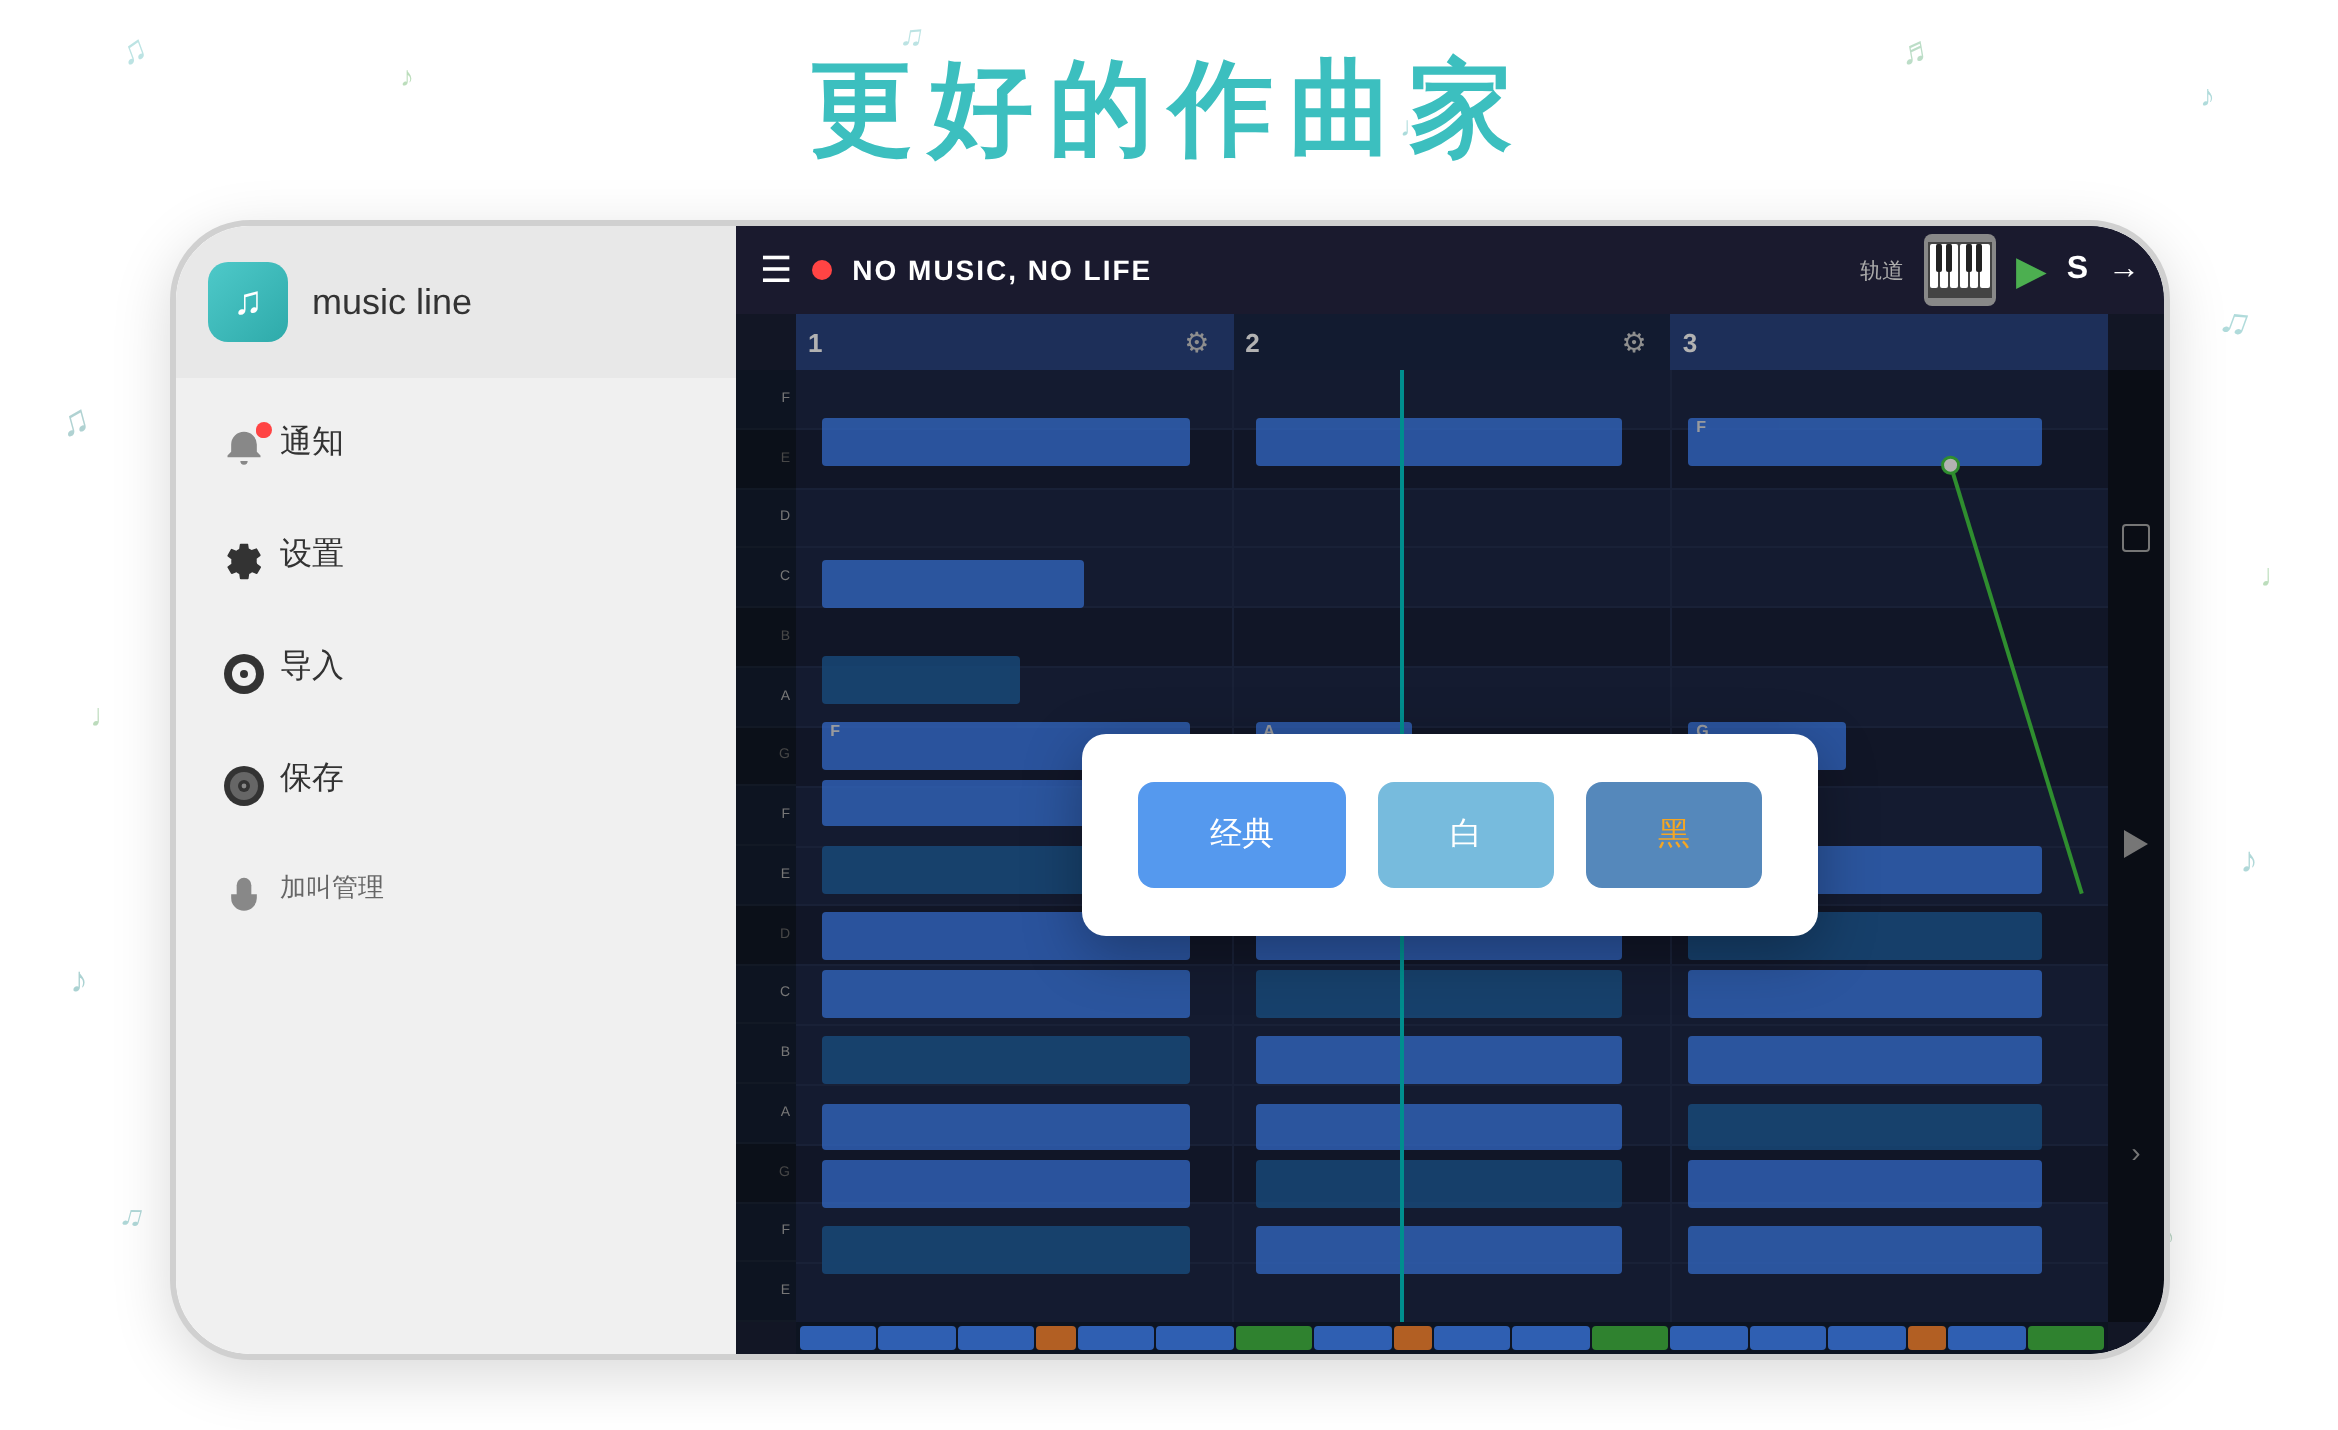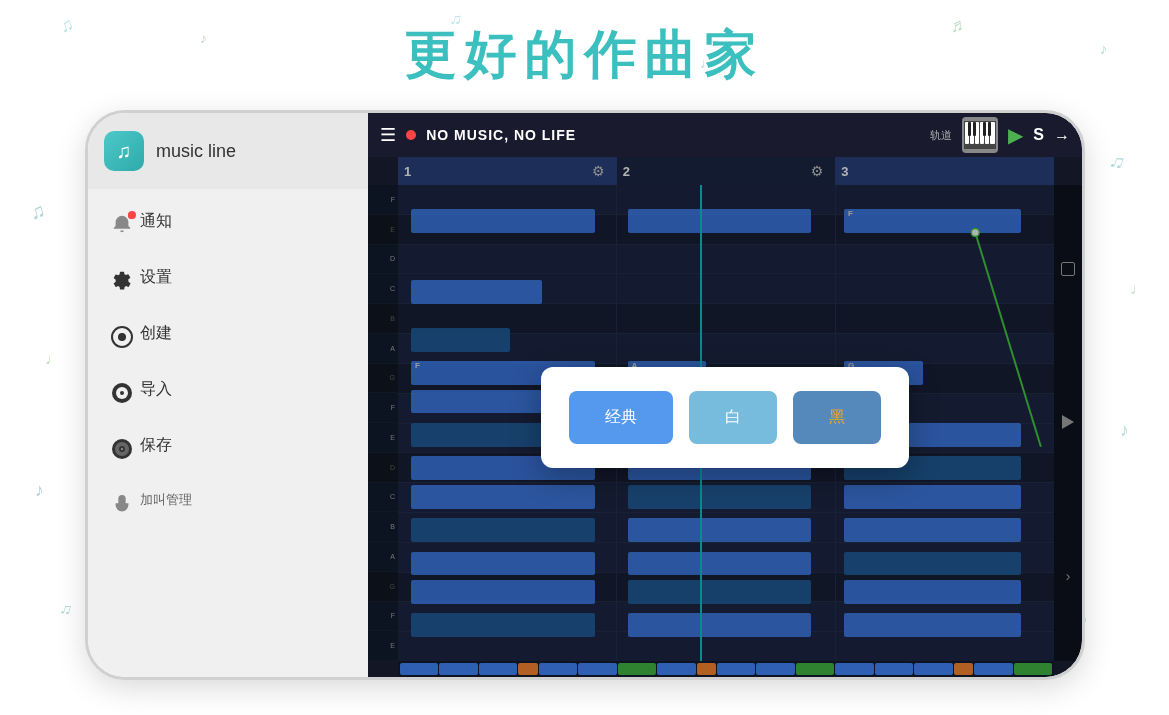--- a/index.html
+++ b/index.html
@@ -312,31 +312,20 @@
 
       <div class="sidebar-item">
         <div class="sidebar-icon settings">
           <svg width="22" height="22" viewBox="0 0 24 24" fill="#333">
             <path d="M12 15a3 3 0 1 0 0-6 3 3 0 0 0 0 6zm6.9-3a6.9 6.9 0 0 0 .06-.9 6.9 6.9 0 0 0-.06-.9l2-1.54c.18-.14.23-.39.12-.59l-1.9-3.28a.49.49 0 0 0-.6-.22l-2.35.95a6.7 6.7 0 0 0-1.56-.9l-.35-2.5A.49.49 0 0 0 14 2h-3.8a.49.49 0 0 0-.49.42l-.35 2.5a6.7 6.7 0 0 0-1.56.9l-2.35-.95a.48.48 0 0 0-.6.22L3 8.37c-.11.2-.06.45.12.59l2 1.54A6.9 6.9 0 0 0 5.06 12c0 .3.02.61.06.9l-2 1.54c-.18.14-.23.39-.12.59l1.9 3.28c.12.22.37.3.6.22l2.35-.95c.48.35 1 .64 1.56.9l.35 2.5c.06.25.28.42.49.42H14c.27 0 .49-.19.49-.42l.35-2.5a6.7 6.7 0 0 0 1.56-.9l2.35.95c.23.08.48 0 .6-.22l1.9-3.28c.11-.2.06-.45-.12-.59l-2-1.54z"></path>
           </svg>
         </div>
         <span class="sidebar-label">设置</span>
       </div>
 
-      <div class="sidebar-item">
-        <div class="sidebar-icon create">
-          <svg width="24" height="24" viewBox="0 0 24 24" fill="none" stroke="#333" stroke-width="2">
-            <circle cx="12" cy="12" r="10"></circle>
-            <line x1="12" y1="8" x2="12" y2="16"></line>
-            <line x1="8" y1="12" x2="16" y2="12"></line>
-            <circle cx="12" cy="12" r="4" fill="#333" stroke="none"></circle>
-          </svg>
-        </div>
-        <span class="sidebar-label">创建</span>
-      </div>
 
       <div class="sidebar-item">
         <div class="sidebar-icon import">
           <svg width="24" height="24" viewBox="0 0 24 24" fill="#333">
             <circle cx="12" cy="12" r="10" fill="#333"></circle>
             <circle cx="12" cy="12" r="6" fill="#f0f0f0"></circle>
             <circle cx="12" cy="12" r="2" fill="#333"></circle>
           </svg>
         </div>
         <span class="sidebar-label">导入</span>

